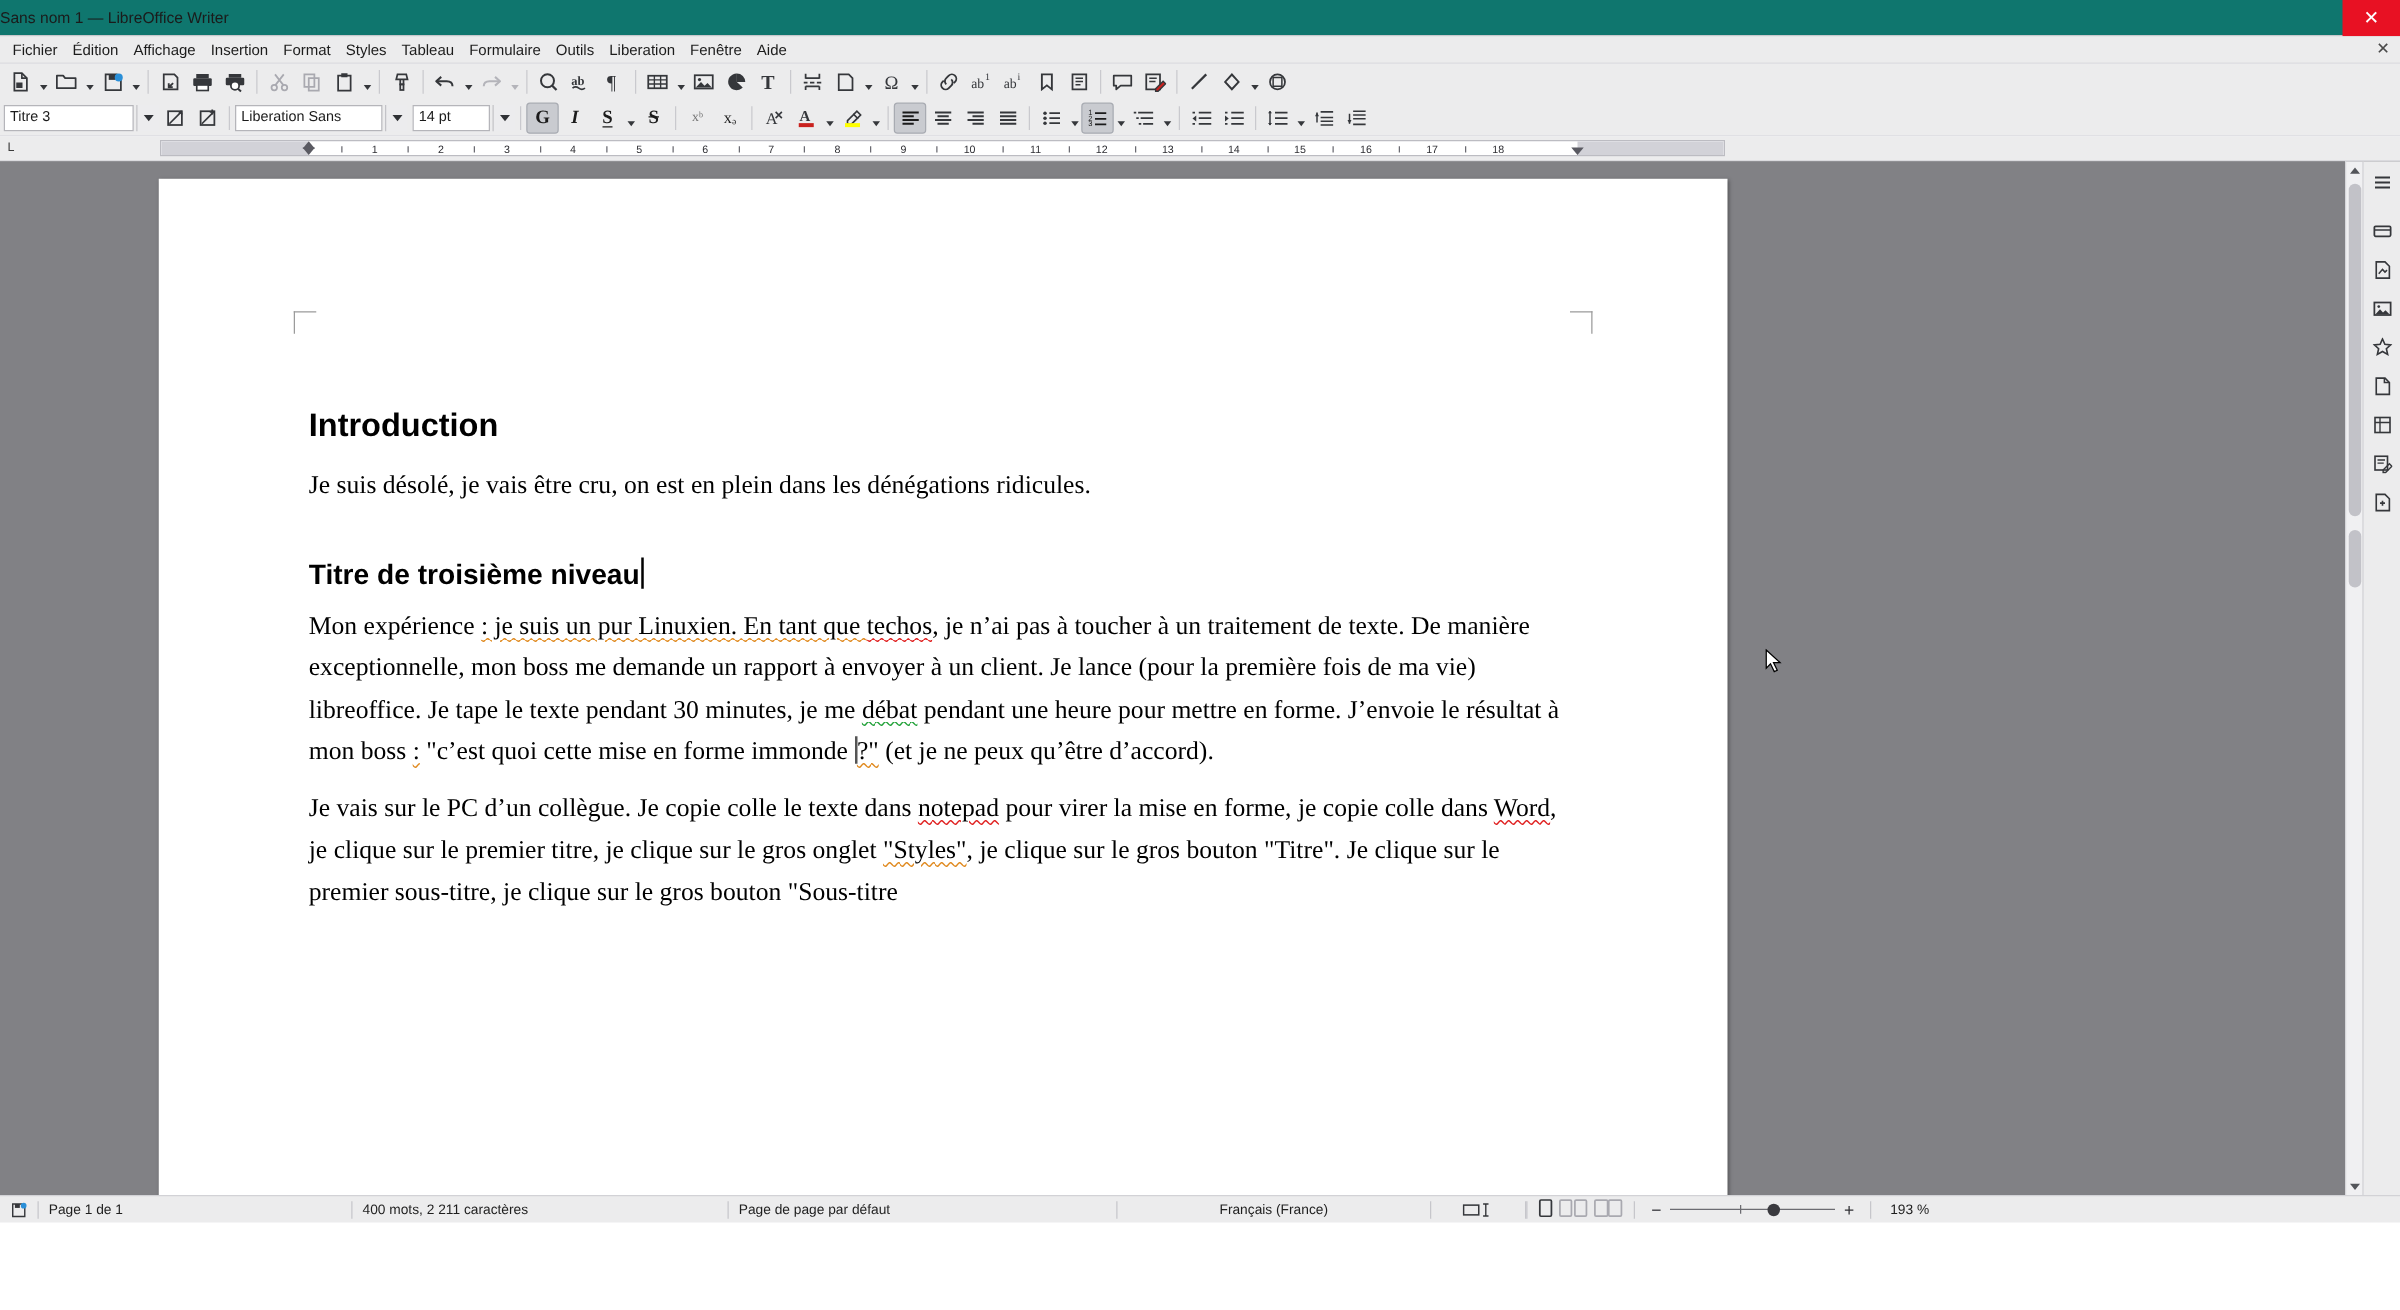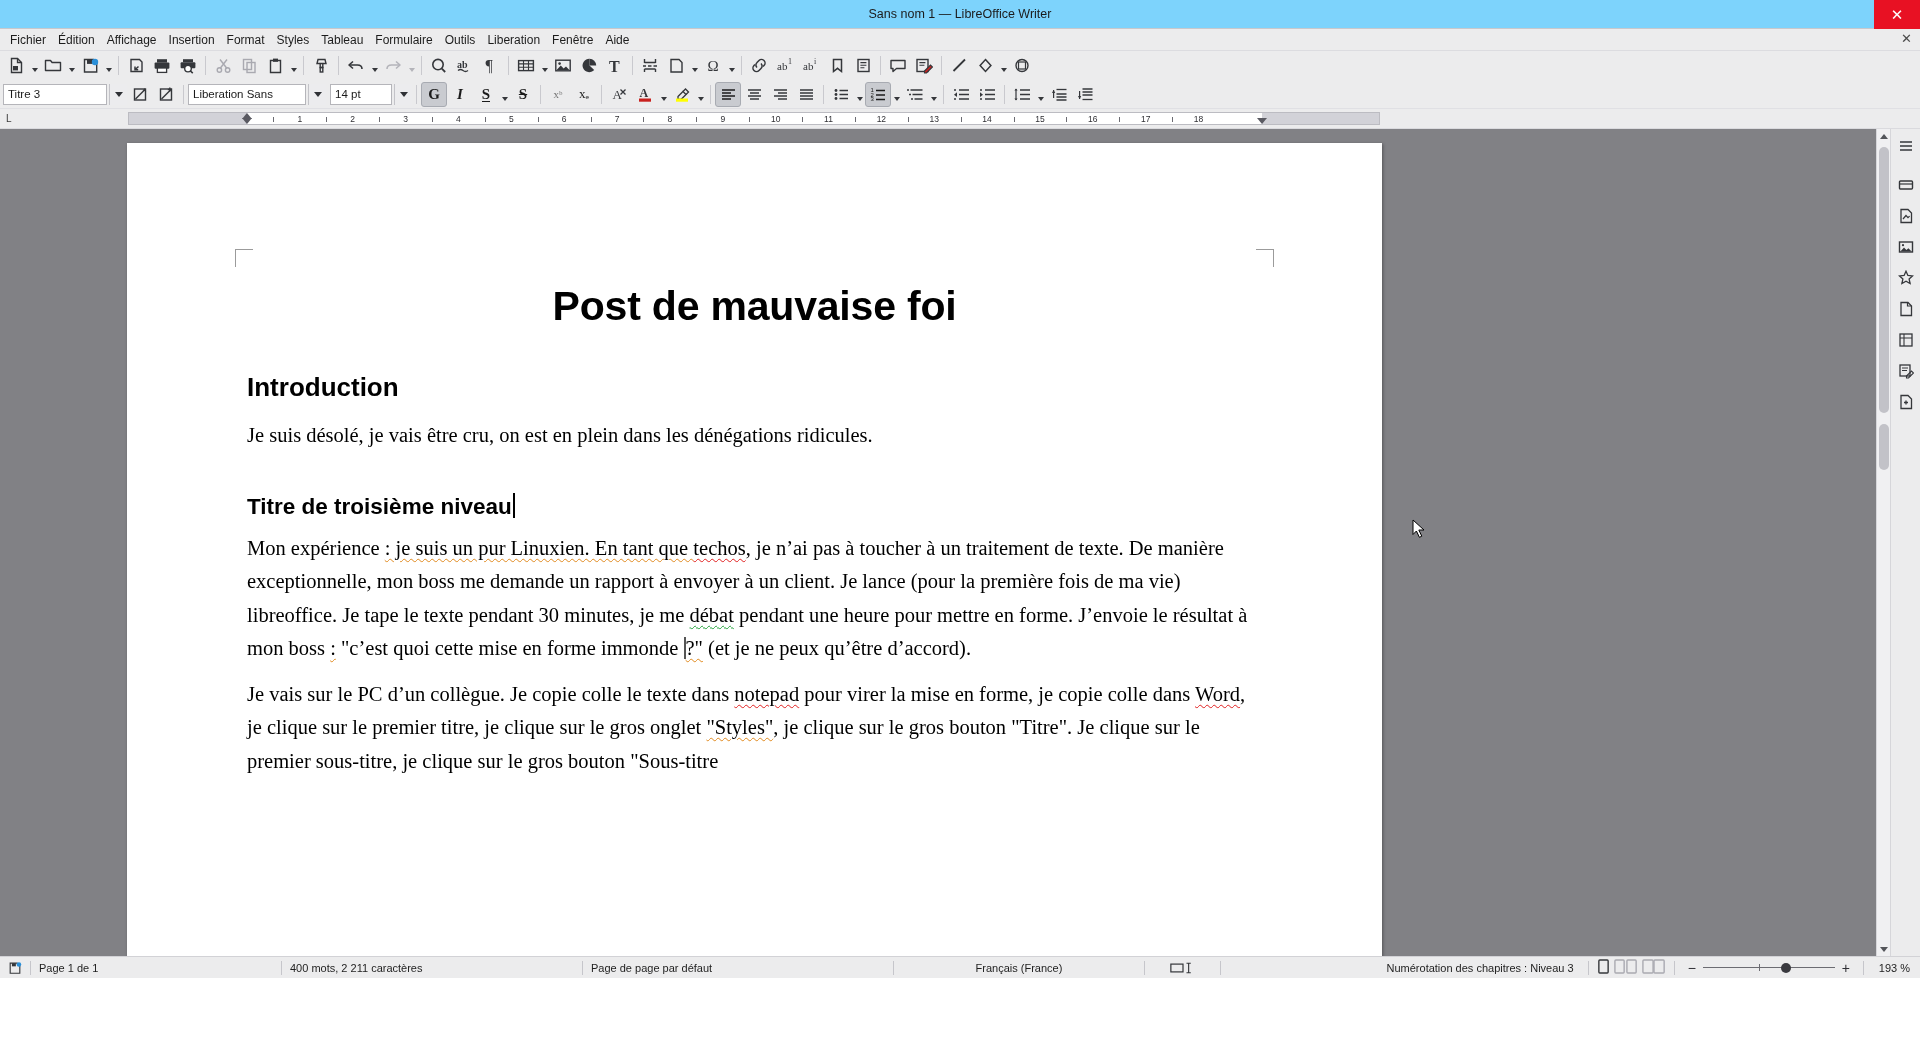--- a/index.html
+++ b/index.html
@@ -8,22 +8,22 @@
     width:1920px; height:1048px;
     font-family:"Liberation Sans", sans-serif;
     font-size:12px;
     background:#ffffff;
     overflow:hidden;
     -webkit-font-smoothing:antialiased;
   }
 
   
   .titlebar{
-    height:29px; background:#7dd3fc; border-bottom:1px solid #c8c8cc;
-    display:flex; align-items:center; justify-content:center; position:relative;
+    height:29px; background:#0f766e; border-bottom:1px solid #c8c8cc;
+    display:flex; align-items:center; position:relative;
   }
   .titlebar .title{ font-size:12.5px; color:#1b1b1b; }
   .win-close{
     position:absolute; right:0; top:0; width:46px; height:29px;
     background:#e81123; color:#fff; display:flex; align-items:center; justify-content:center;
     font-size:15px; line-height:1; cursor:pointer;
   }
 
   
   .menubar{
@@ -748,21 +748,20 @@
 </div>
 
 <div class="main">
 
   <div class="canvas">
     <div class="page">
       <div class="crop tl"></div>
       <div class="crop tr"></div>
 
       <div class="doc-body">
-        <h1 class="doc-title">Post de mauvaise foi</h1>
 
         <h2 class="doc-h2">Introduction</h2>
 
         <p class="doc-p first">Je suis désolé, je vais être cru, on est en plein dans les dénégations ridicules.</p>
 
         <h3 class="doc-h3"><span>Titre de troisième niveau</span><span class="caret"></span></h3>
 
         <p class="doc-p"><span>Mon expérience </span><span class="sq-orange">: je suis un pur Linuxien. En tant que </span><span class="sq-red">techos</span><span>, je n’ai pas à toucher à un traitement de texte. De manière exceptionnelle, mon boss me demande un rapport à envoyer à un client. Je lance (pour la première fois de ma vie) libreoffice. Je tape le texte pendant 30 minutes, je me </span><span class="sq-green">débat</span><span> pendant une heure pour mettre en forme. J’envoie le résultat à mon boss </span><span class="sq-orange">:</span><span> "c’est quoi cette mise en forme immonde </span><span class="caret2"></span><span class="sq-orange">?"</span><span> (et je ne peux qu’être d’accord).</span></p>
 
         <p class="doc-p"><span>Je vais sur le PC d’un collègue. Je copie colle le texte dans </span><span class="sq-red">notepad</span><span> pour virer la mise en forme, je copie colle dans </span><span class="sq-red">Word</span><span>, je clique sur le premier titre, je clique sur le gros onglet </span><span class="sq-orange">"Styles"</span><span>, je clique sur le gros bouton "Titre". Je clique sur le premier sous-titre, je clique sur le gros bouton "Sous-titre</span></p>
@@ -860,21 +859,20 @@
   <div class="sb-div"></div>
   <div class="sb-cell" style="width:250px;justify-content:center;">Français (France)</div>
   <div class="sb-div"></div>
   <div class="sb-cell" style="width:75px;justify-content:center;">
     <svg width="26" height="14" viewBox="0 0 30 16">
         <rect x="1" y="3.5" width="14" height="9" fill="none" stroke="#35373b" stroke-width="1.4"></rect>
         <path d="M19 2.5h5M21.5 2.5v11M19 13.5h5" stroke="#35373b" stroke-width="1.3" fill="none"></path>
       </svg>
   </div>
   <div class="sb-div"></div>
-  <div class="sb-cell" style="flex:1 1 auto;justify-content:flex-end;padding-right:14px;">Numérotation des chapitres : Niveau 3</div>
   <div class="sb-div"></div>
   <div class="layout-ico">
     <span>
       <svg width="13" height="15" viewBox="0 0 14 16">
           <rect x="2" y="1" width="10" height="14" rx="1" fill="none" stroke="#35373b" stroke-width="1.5"></rect>
         </svg>
     </span>
     <span>
       <svg width="24" height="15" viewBox="0 0 26 16">
           <rect x="1" y="1" width="10" height="14" rx="1" fill="none" stroke="#a9a9b0" stroke-width="1.5"></rect>

